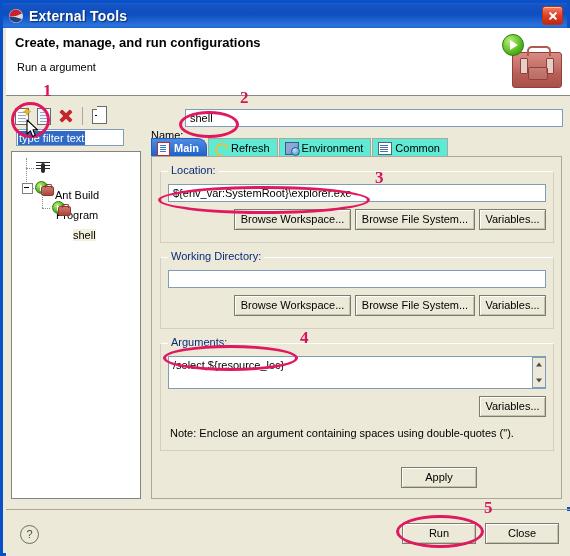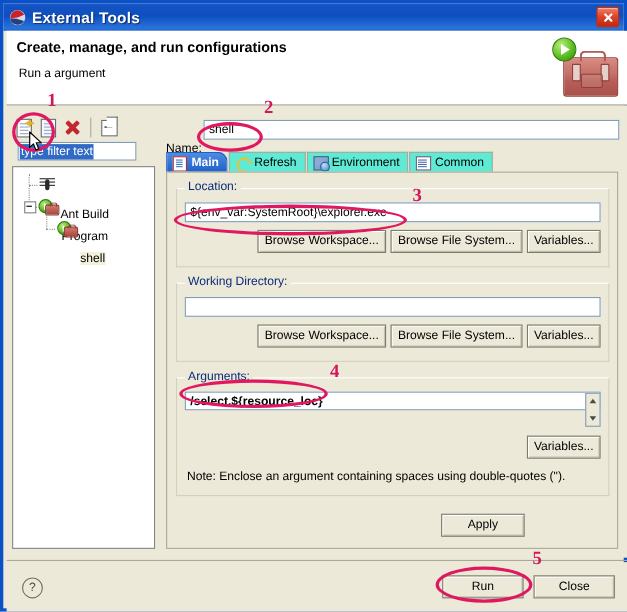--- a/index.html
+++ b/index.html
@@ -436,21 +436,21 @@
         <div class="group" style="top:100px;width:394px;height:72px;">
           <span class="grp-title">Working Directory:</span>
           <div class="field" style="left:7px;top:12px;width:378px;height:18px;"></div>
           <div class="btn" style="left:73px;top:37px;width:117px;">Browse Workspace...</div>
           <div class="btn" style="left:194px;top:37px;width:120px;">Browse File System...</div>
           <div class="btn" style="left:318px;top:37px;width:67px;">Variables...</div>
         </div>
 
         <div class="group" style="top:186px;width:394px;height:108px;">
           <span class="grp-title">Arguments:</span>
-          <div class="field" style="left:7px;top:12px;width:378px;height:17px;font-weight:bold;">/select,${resource_loc}</div>
+          <div class="field" style="left:7px;top:12px;width:378px;height:33px;">/select,${resource_loc}</div>
           <div class="spin" style="left:371px;top:13px;height:31px;">
             <div class="up"></div>
             <div class="dn"></div>
           </div>
           <div class="btn" style="left:318px;top:52px;width:67px;">Variables...</div>
           <div class="note" style="left:9px;top:83px;">Note: Enclose an argument containing spaces using double-quotes (").</div>
         </div>
 
         <div class="btn" style="left:249px;top:310px;width:76px;">Apply</div>
       </div>

